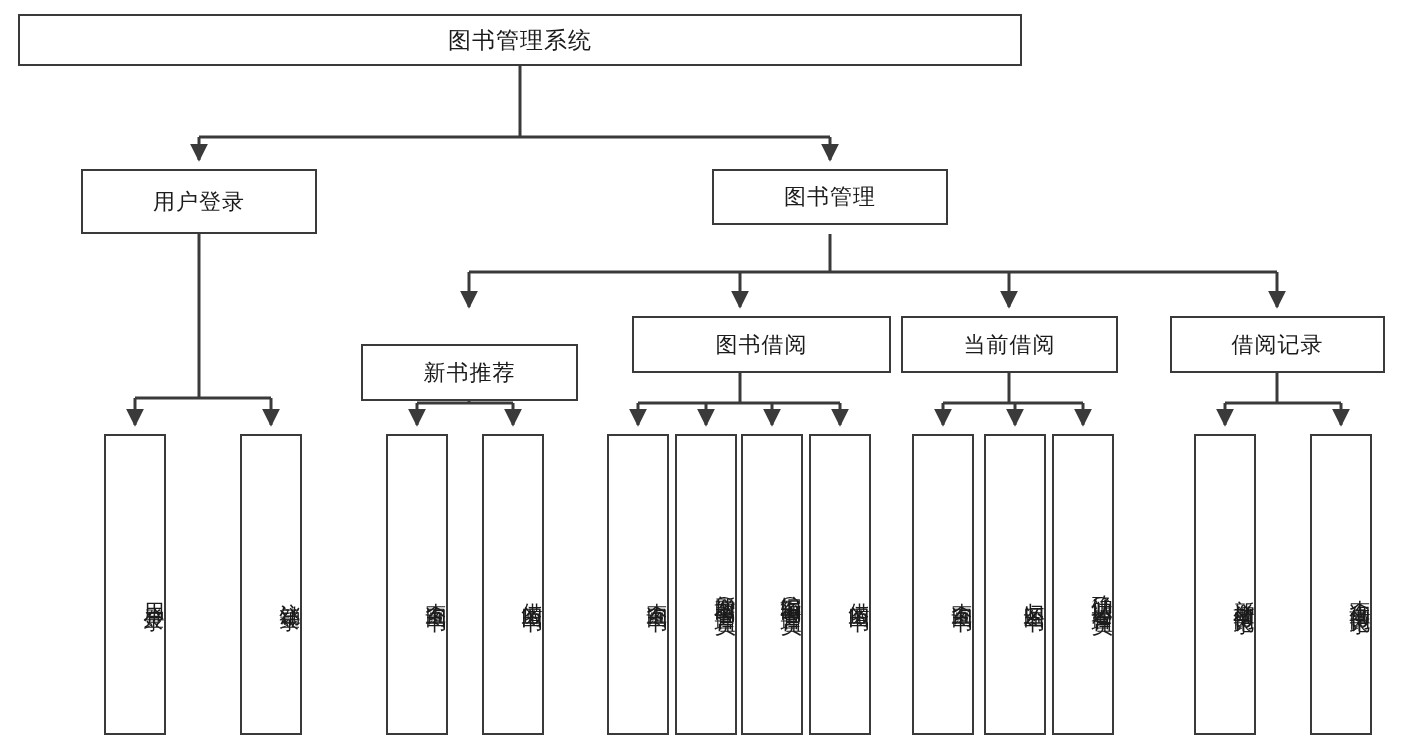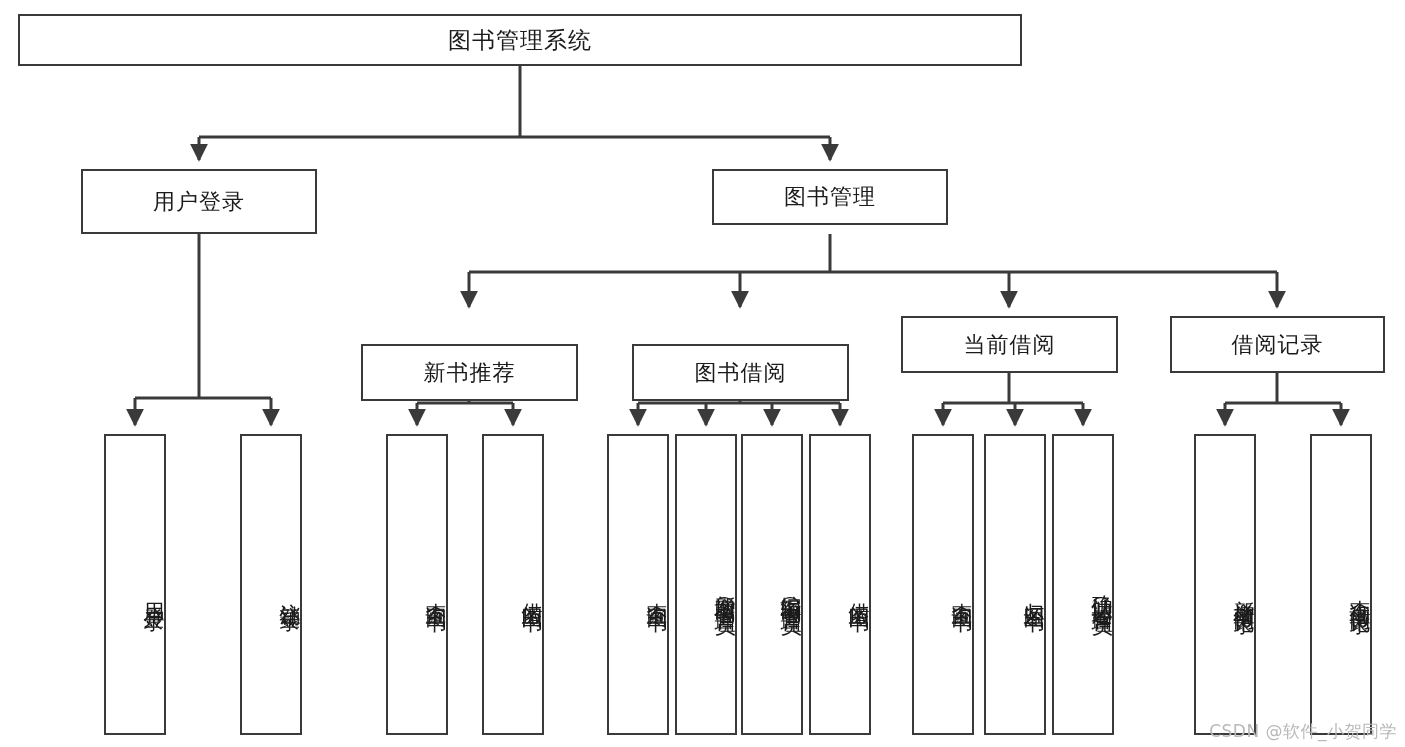--- a/index.html
+++ b/index.html
@@ -133,21 +133,21 @@
   <div class="node horiz" style="left:81px; top:169px; width:236px; height:65px;">
     <span>用户登录</span>
   </div>
   <div class="node horiz" style="left:712px; top:169px; width:236px; height:56px;">
     <span>图书管理</span>
   </div>
 
   <div class="node horiz" style="left:361px; top:316px; width:217px; height:57px;margin-top:28px;">
     <span>新书推荐</span>
   </div>
-  <div class="node horiz" style="left:632px; top:316px; width:217px; height:57px;margin-top:28px;">
+  <div class="node horiz" style="left:632px; top:316px; width:259px; height:57px;">
     <span>图书借阅</span>
   </div>
   <div class="node horiz" style="left:901px; top:316px; width:217px; height:57px;">
     <span>当前借阅</span>
   </div>
   <div class="node horiz" style="left:1170px; top:316px; width:215px; height:57px;">
     <span>借阅记录</span>
   </div>
 
   <div class="node leaf" style="left:104px; top:434px; width:62px; height:301px;">
@@ -187,15 +187,14 @@
     <span class="vtext">确认归还（管理员）</span>
   </div>
 
   <div class="node leaf" style="left:1194px; top:434px; width:62px; height:301px;">
     <span class="vtext">新增借阅记录</span>
   </div>
   <div class="node leaf" style="left:1310px; top:434px; width:62px; height:301px;">
     <span class="vtext">查询借阅记录</span>
   </div>
 
-  <div class="watermark">CSDN @软件_小贺同学</div>
 
 </div>
 
 </body></html>

